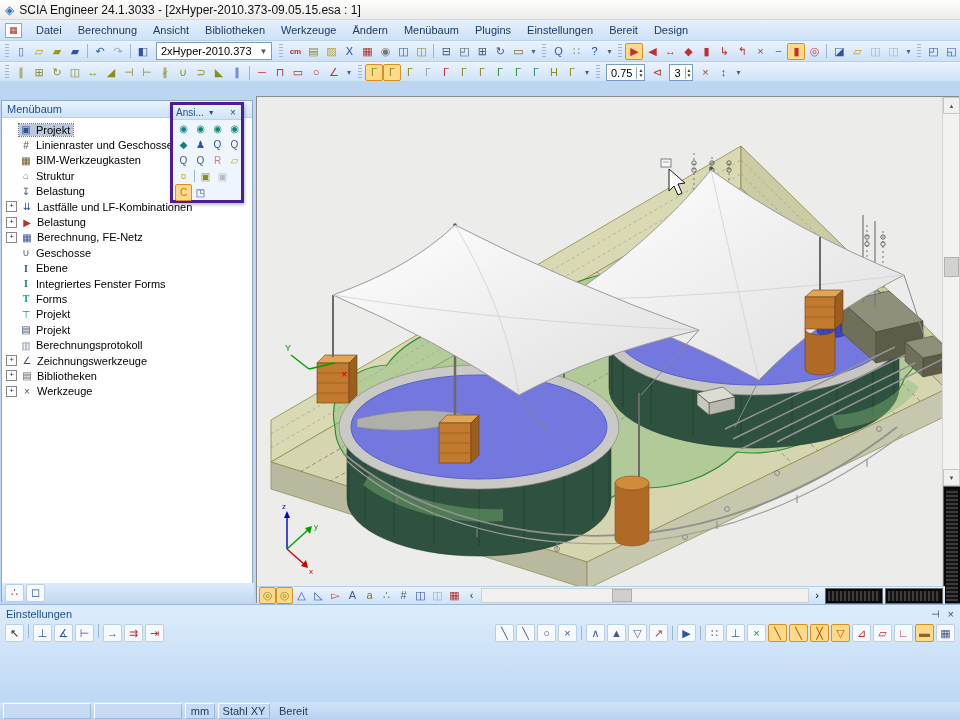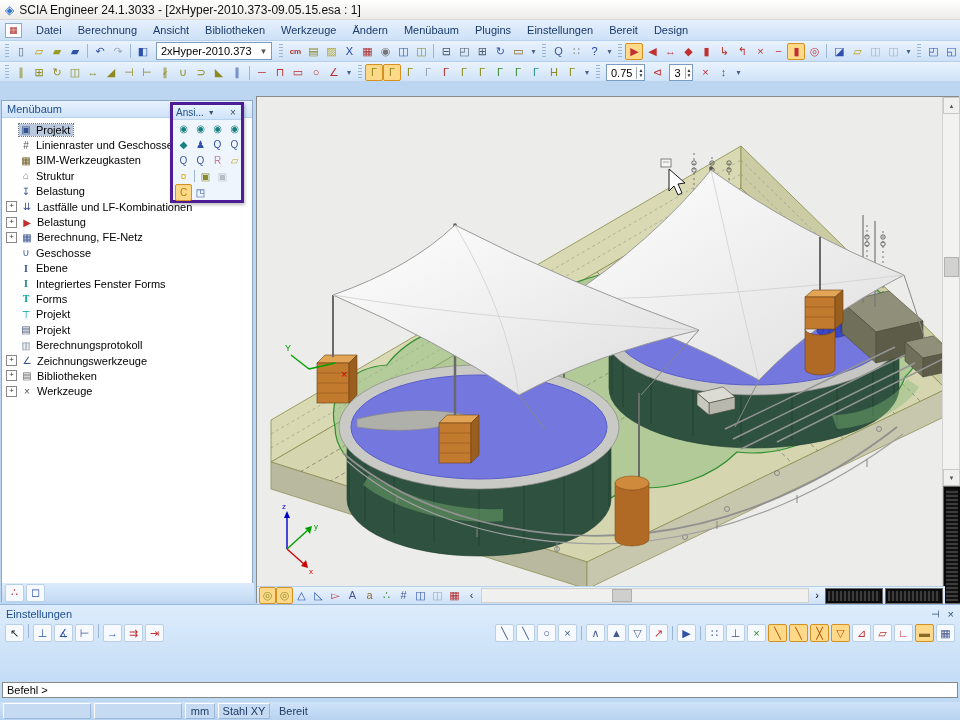--- a/index.html
+++ b/index.html
@@ -991,23 +991,20 @@
         </span>
         <span class="tbtn hl">
           <span class="g" style="color: rgb(138, 106, 42);">▬</span>
         </span>
         <span class="tbtn">
           <span class="g" style="color: rgb(68, 89, 143);">▦</span>
         </span>
       </span>
   </div>
   <div class="cmdspacer"></div>
-  <div class="cmdinputrow">
-    <input class="cmdinput" readonly="" value="Befehl &gt;" style="">
-  </div>
 </div>
 
 <div class="statusbar">
   <div class="sbcell w86"></div>
   <div class="sbcell w86"></div>
   <div class="sbcell w28">mm</div>
   <div class="sbcell w50">Stahl XY</div>
   <span class="ready">Bereit</span>
 </div>
 

